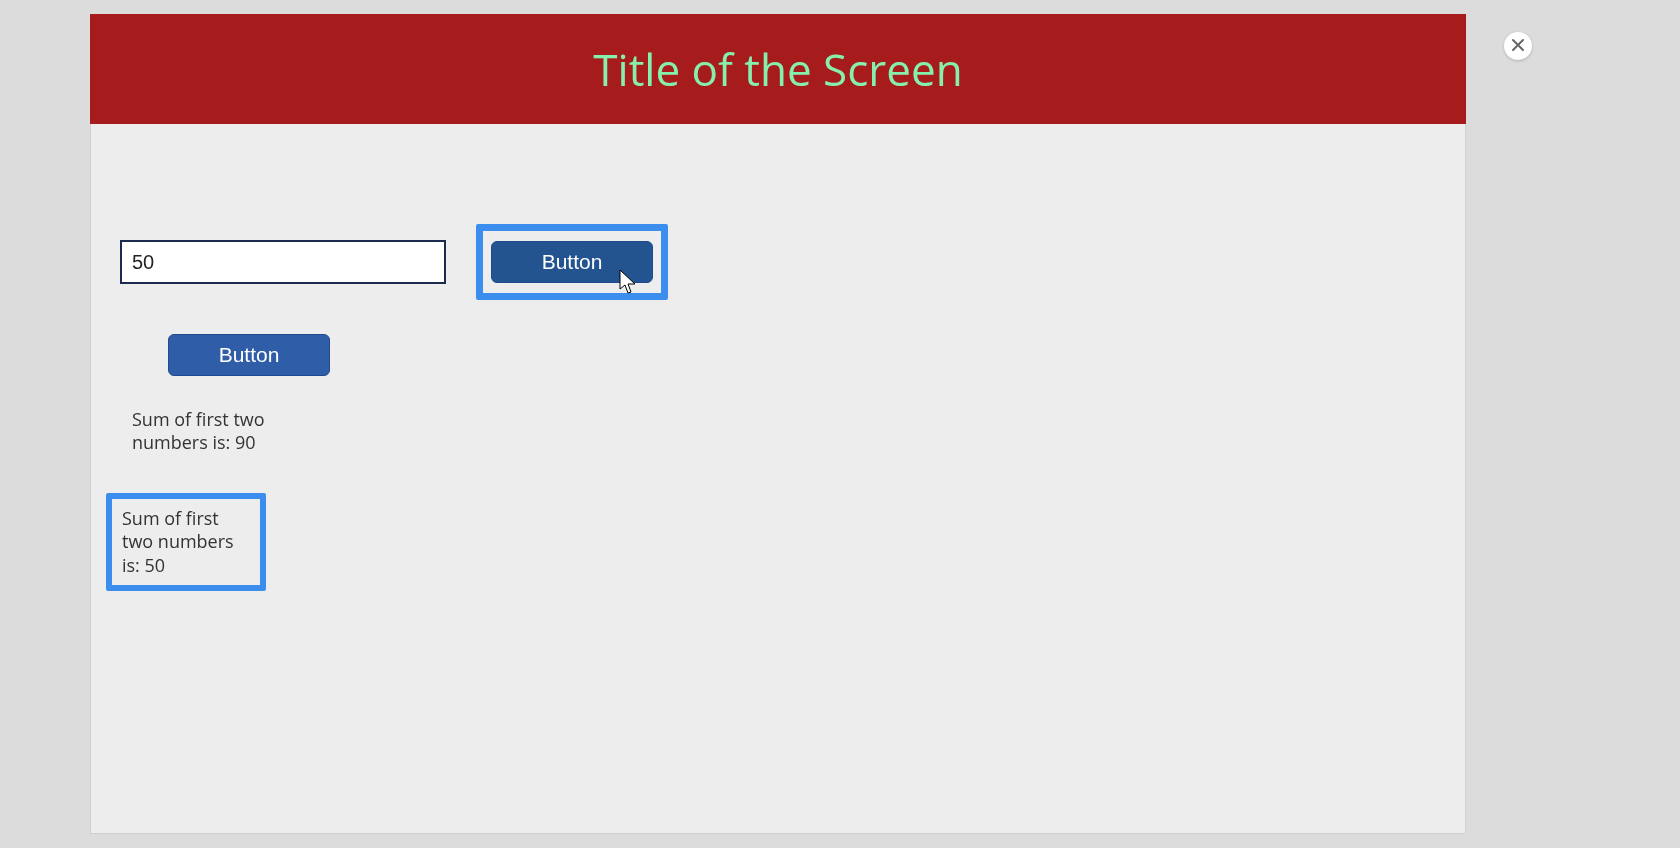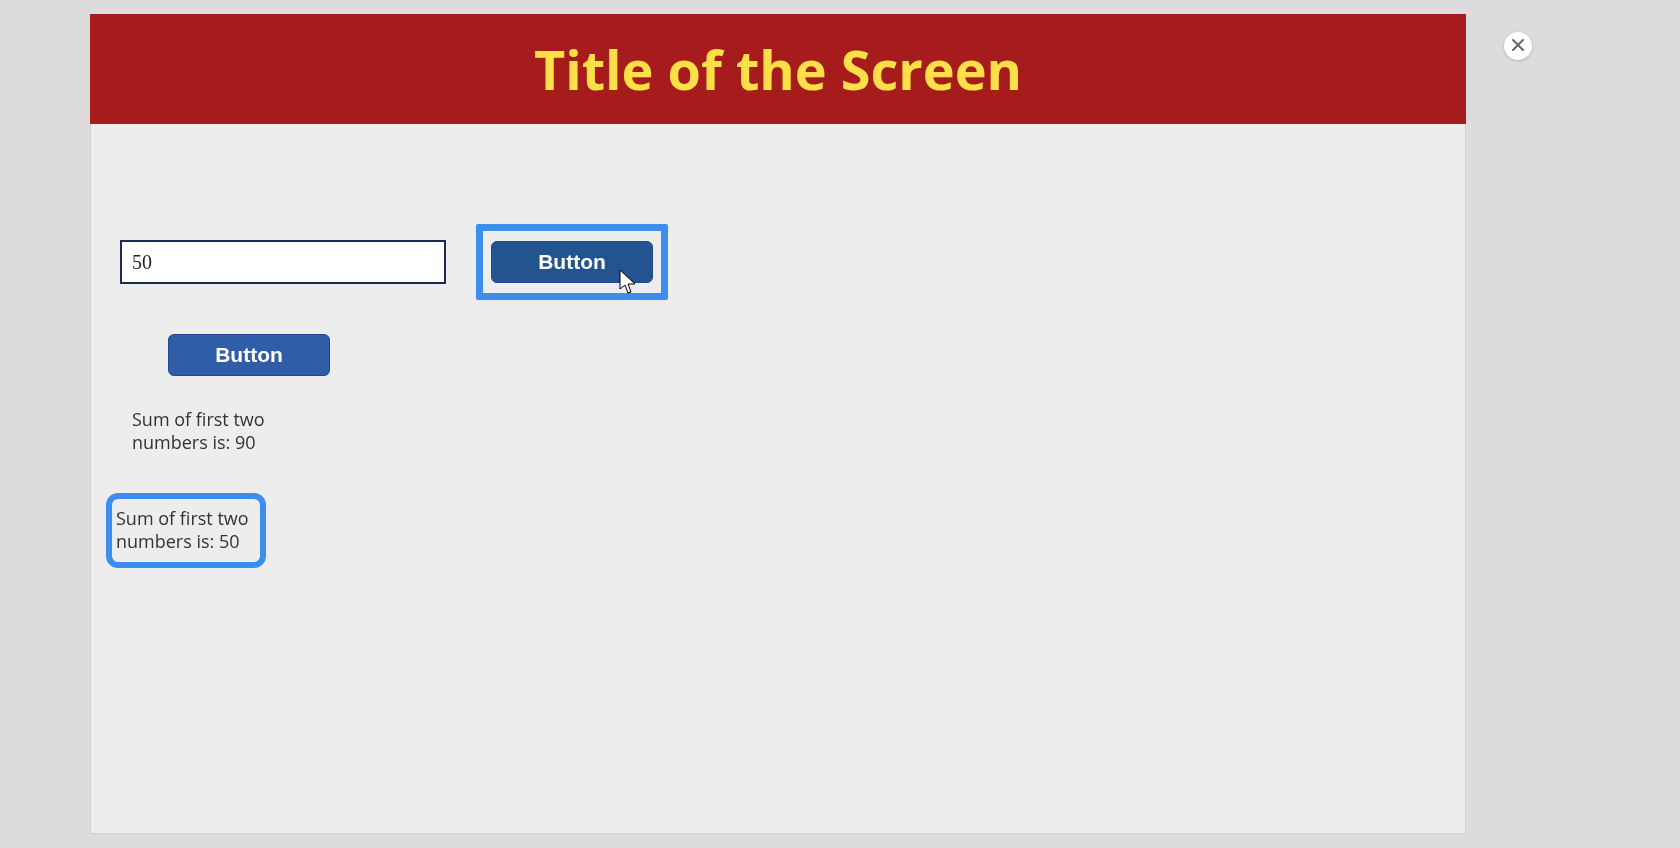--- a/index.html
+++ b/index.html
@@ -27,64 +27,63 @@
   }
   .header {
     width: 100%;
     height: 110px;
     background: #a61b1b;
     display: flex;
     align-items: center;
     justify-content: center;
   }
   .header h1 {
-    color: #fde047;
-    font-size: 54px;
-    font-weight: 700;
+    color: #86efac;
+    font-size: 44px;
+    font-weight: 400;
   }
   .content {
     position: relative;
     padding: 100px 30px 30px 30px;
   }
   .row {
     display: flex;
     align-items: center;
     margin-bottom: 34px;
   }
   .text-input {
     width: 326px;
     height: 44px;
     border: 2px solid #1b2a4e;
     background: #ffffff;
     font-size: 20px;
     padding: 0 10px;
     color: #222;
     outline: none;
-    font-family: Liberation Serif, serif;
   }
   .btn-wrap {
     margin-left: 30px;
     display: inline-flex;
     align-items: center;
     justify-content: center;
   }
   .btn-wrap.highlighted {
     border: 7px solid #3b8eed;
     padding: 10px 8px;
     border-radius: 2px;
   }
   .btn {
     width: 162px;
     height: 42px;
     background: #2f5da8;
     border: 1px solid #1f4a8f;
     border-radius: 6px;
     color: #ffffff;
     font-size: 21px;
-    font-weight: 700;
+    font-weight: 400;
     cursor: pointer;
   }
   .btn.pressed {
     background: #24548f;
   }
   .result-area {
     margin-top: 30px;
   }
   .result-text {
     display: inline-block;
@@ -96,22 +95,22 @@
   }
   .result-block {
     margin-bottom: 36px;
     margin-left: 6px;
   }
   .result-block.highlighted {
     margin-left: -14px;
   }
   .result-block.highlighted .result-text {
     border: 6px solid #3b8eed;
-    border-radius: 12px;
-    padding: 8px 4px;
+    border-radius: 2px;
+    padding: 8px 10px;
     width: 160px;
   }
   .close-btn {
     position: absolute;
     top: 24px;
     right: 148px;
     width: 28px;
     height: 28px;
     background: #ffffff;
     border-radius: 50%;

